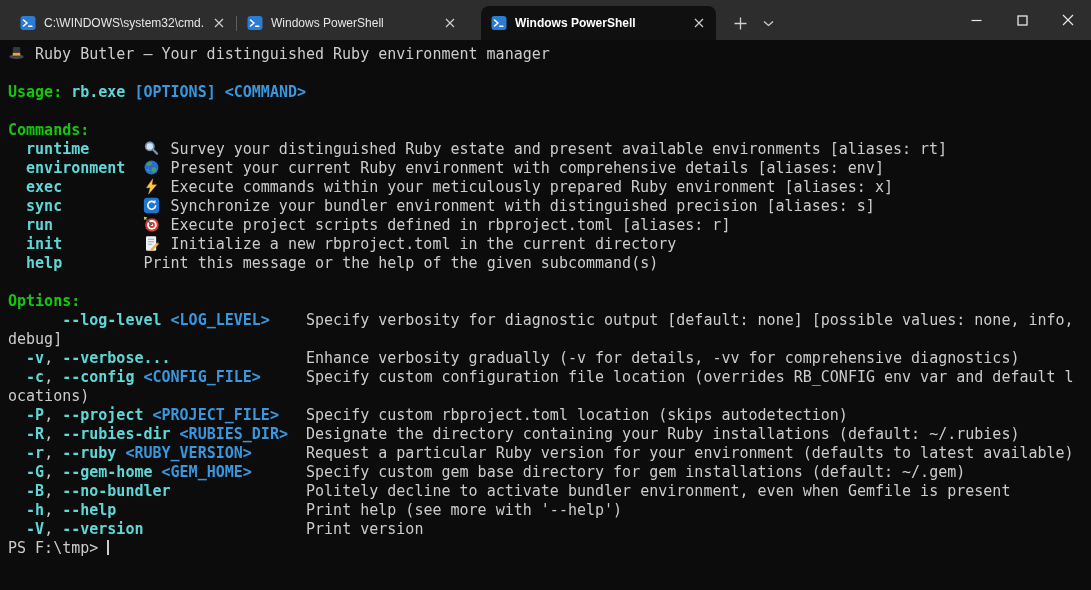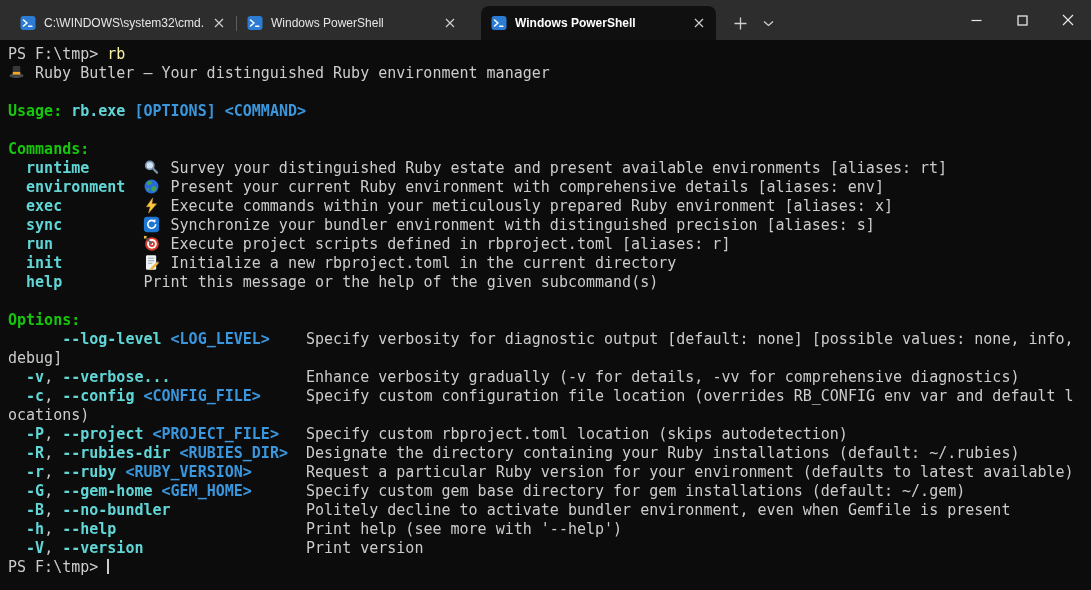--- a/index.html
+++ b/index.html
@@ -107,21 +107,21 @@
           <rect x="1" y="1" width="9" height="9" fill="none" stroke="#e8e8e8" stroke-width="1.3"></rect>
         </svg>
       </div>
     <div class="winbtn">
         <svg width="12" height="12" viewBox="0 0 12 12">
           <path d="M1 1 L11 11 M11 1 L1 11" stroke="#e8e8e8" stroke-width="1.2"></path>
         </svg>
       </div>
   </div>
 
-  <div class="terminal"><div class="tline"><span style="color: rgb(204, 204, 204);">PS F:\tmp&gt; </span><span style="color: rgb(249, 241, 165);">rb</span></div><div class="tline"><span class="emoji"><svg width="17" height="17" viewBox="0 0 20 20">
+  <div class="terminal"><div class="tline"><span class="emoji"><svg width="17" height="17" viewBox="0 0 20 20">
             <ellipse cx="10" cy="13.8" rx="8.3" ry="2.7" fill="#45494e"></ellipse>
             <rect x="5.6" y="2.4" width="8.8" height="11" rx="1.2" fill="#34383c"></rect>
             <rect x="5.6" y="9.3" width="8.8" height="3.2" fill="#f5a623"></rect>
           </svg></span><span style="color: rgb(204, 204, 204);"> Ruby Butler — Your distinguished Ruby environment manager</span></div><div class="tline"> </div><div class="tline"><span style="color: rgb(22, 198, 12); font-weight: bold;">Usage:</span><span style="color: rgb(204, 204, 204);"> </span><span style="color: rgb(97, 214, 214); font-weight: bold;">rb.exe</span><span style="color: rgb(204, 204, 204);"> </span><span style="color: rgb(58, 150, 221); font-weight: bold;">[OPTIONS]</span><span style="color: rgb(204, 204, 204);"> </span><span style="color: rgb(58, 150, 221); font-weight: bold;">&lt;COMMAND&gt;</span></div><div class="tline"> </div><div class="tline"><span style="color: rgb(22, 198, 12); font-weight: bold;">Commands:</span></div><div class="tline"><span style="color: rgb(204, 204, 204);">  </span><span style="color: rgb(97, 214, 214); font-weight: bold;">runtime</span><span style="color: rgb(204, 204, 204);">      </span><span class="emoji"><svg width="17" height="17" viewBox="0 0 20 20">
             <circle cx="8" cy="7.5" r="4.8" fill="#cfe6f8" stroke="#7a93ad" stroke-width="2"></circle>
             <path d="M11.7 11.2 L16.5 16" stroke="#7a93ad" stroke-width="2.6" stroke-linecap="round"></path>
           </svg></span><span style="color: rgb(204, 204, 204);"> Survey your distinguished Ruby estate and present available environments [aliases: rt]</span></div><div class="tline"><span style="color: rgb(204, 204, 204);">  </span><span style="color: rgb(97, 214, 214); font-weight: bold;">environment</span><span style="color: rgb(204, 204, 204);">  </span><span class="emoji"><svg width="17" height="17" viewBox="0 0 20 20">
             <circle cx="10" cy="10" r="8.2" fill="#2a6bd7"></circle>
             <path d="M4 6 C6 3.5 9 3 10.5 4.5 C11.5 6 9.5 7.5 7.5 8 C5.5 8.5 4 7.5 4 6 Z" fill="#3fa34d"></path>
             <path d="M11 10 C13.5 9 16 10 16 12 C16 14.5 13 16.5 11 15.5 C9.5 14.5 9.5 11.5 11 10 Z" fill="#3fa34d"></path>

